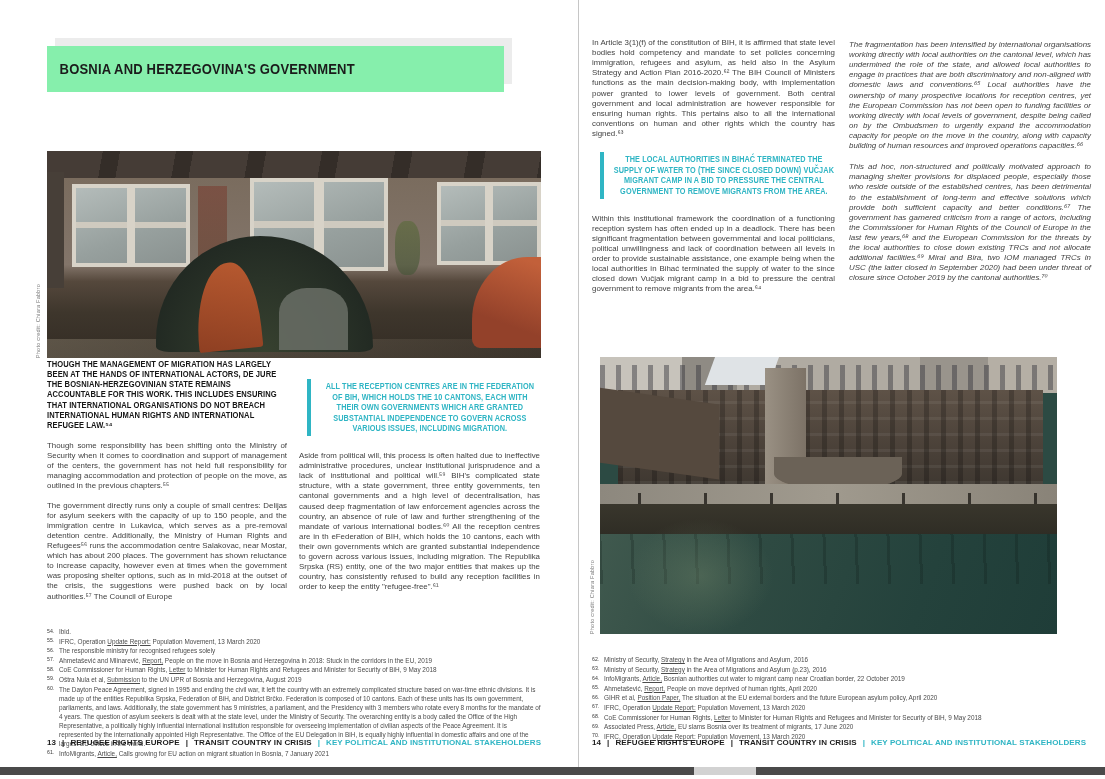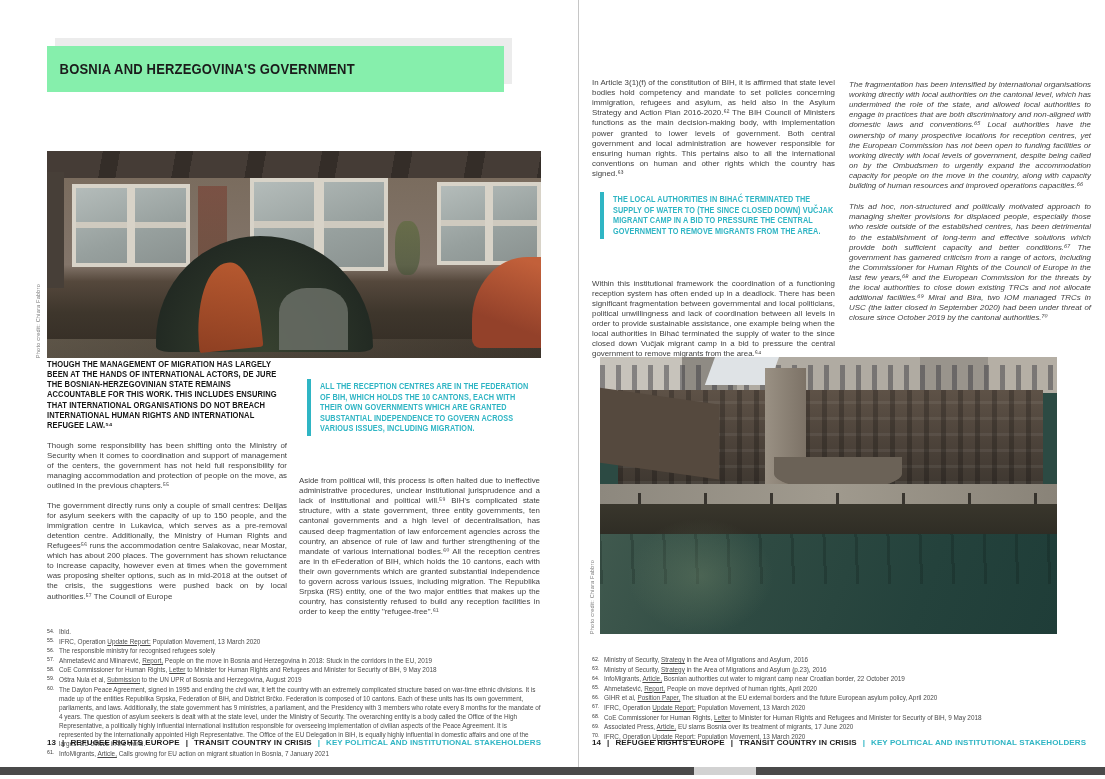--- a/index.html
+++ b/index.html
@@ -2,24 +2,24 @@
 <html><head>
 <meta charset="utf-8">
 <style>
   * { margin:0; padding:0; box-sizing:border-box; }
   html,body { background:#ffffff; }
   body { font-family:"Liberation Sans","DejaVu Sans",sans-serif; }
   .spread { position:relative; width:1105px; height:779px; background:#ffffff; overflow:hidden; }
   .page-divider { position:absolute; left:578px; top:0; width:1px; height:768px; background:#c6c6c6; }
 
   
-  .body-para { font-size:7.9px; line-height:1.28; text-align:justify; color:#3f3f3f;margin-top:40px; }
+  .body-para { font-size:7.9px; line-height:1.28; text-align:justify; color:#3f3f3f; }
   .cond { display:block; transform:scaleX(0.88); transform-origin:0 0; width:113.5%; }
   .intro-heading { font-size:8.6px; font-weight:bold; line-height:1.18; color:#161616; letter-spacing:.1px; }
-  .callout { border-left:4px solid; padding:2px 0 2px 9px; margin:13px 0 15px 8px; }
+  .callout { border-left:4px solid; padding:2px 0 2px 9px; margin:13px 0 15px 8px;text-align:center; }
   .callout-text { font-size:8.3px; font-weight:bold; line-height:1.28; letter-spacing:.1px; }
 
   
   .title-box { position:absolute; left:47px; top:46px; width:457px; height:46px;
                background:#86efac; box-shadow:8px -8px 0 0 #ececec; }
   .title-text { font-size:15.5px; font-weight:bold; color:#1b1b1b; line-height:46px;
                 padding-left:15px; letter-spacing:.2px; white-space:nowrap;
                 display:block; transform:scaleX(0.84); transform-origin:0 50%; width:120%; }
 
   

